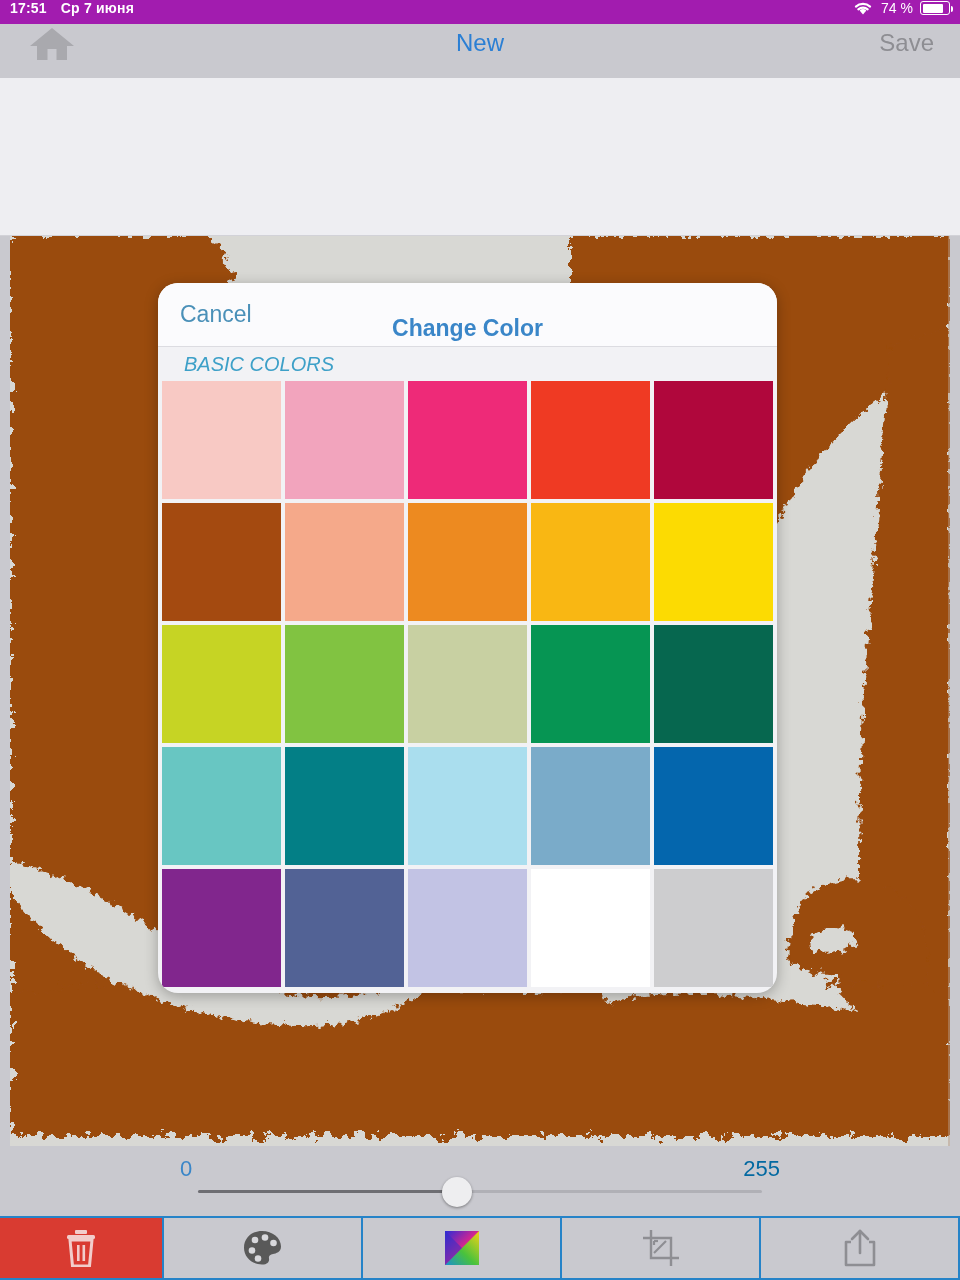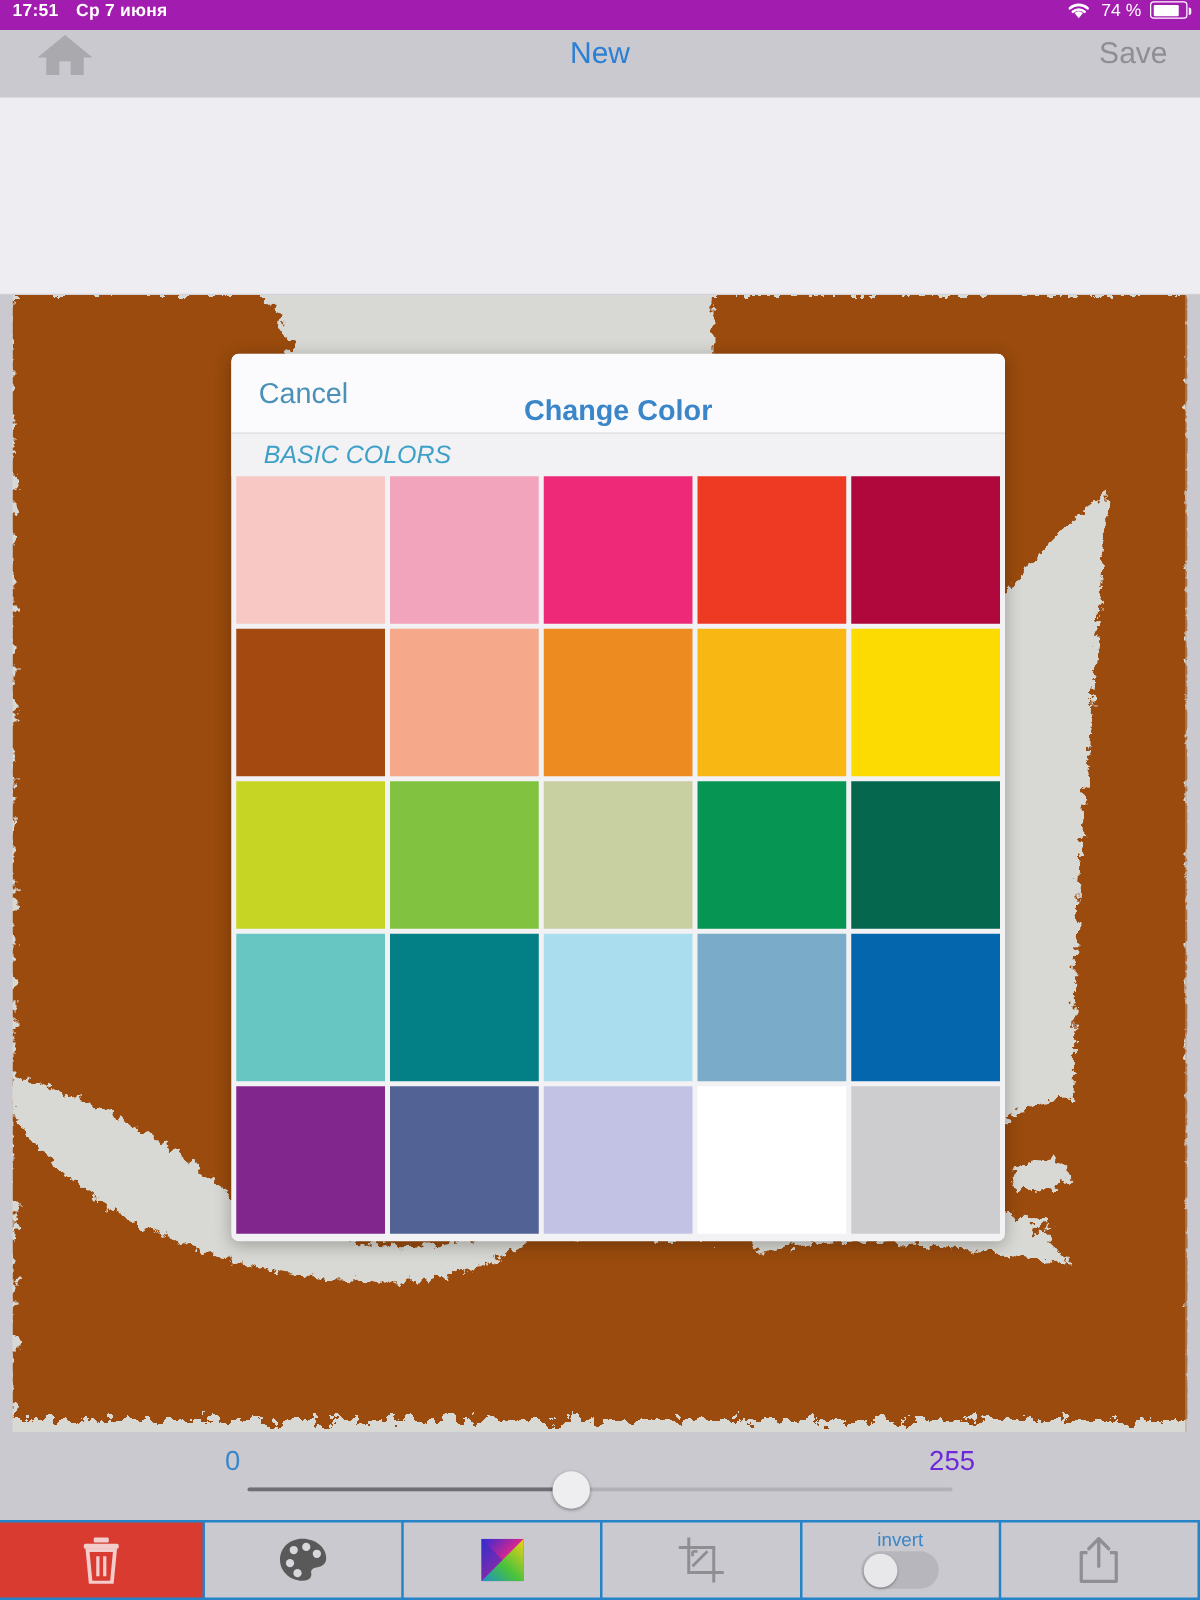--- a/index.html
+++ b/index.html
@@ -72,23 +72,23 @@
   }
   .photo {
     position:absolute; left:10px; top:0; width:940px; height:910px;
     background:#d8d8d4;
     overflow:hidden;
   }
   .photo svg { display:block; width:100%; height:100%; }
 
   
   .modal {
-    position:absolute; left:185px; top:283px; width:619px; height:710px;
+    position:absolute; left:158px; top:283px; width:619px; height:710px;
     background:#f2f2f5;
-    border-radius:6px;
+    border-radius:20px;
     box-shadow:0 3px 14px rgba(0,0,0,0.28);
     overflow:hidden;
   }
   .modal-head {
     position:relative; height:64px; background:#fbfbfd;
     border-bottom:1px solid #dcdce1;
     display:flex; align-items:center;
   }
   .modal-cancel {
     position:absolute; left:22px; font-size:23px; color:#4a90b8;
@@ -289,21 +289,21 @@
         <div class="swatch" style="background: rgb(129, 38, 141);"></div>
         <div class="swatch" style="background: rgb(82, 98, 149);"></div>
         <div class="swatch" style="background: rgb(194, 195, 228);"></div>
         <div class="swatch" style="background: rgb(255, 255, 255);"></div>
         <div class="swatch" style="background: rgb(205, 205, 207);"></div>
       </div>
   </div>
 
   <div class="slider-row">
     <span class="sld-min" style="color: rgb(58, 134, 200);">0</span>
-    <span class="sld-max" style="color: #6d28d9;">255</span>
+    <span class="sld-max" style="color: #0369a1;">255</span>
     <div class="sld-track">
       <div class="sld-fill" style="width: 46%;"></div>
       <div class="sld-thumb" style="left: 46%;"></div>
     </div>
   </div>
 
   <div class="toolbar" style="background: rgb(37, 131, 200);">
 
     <div class="tb-btn danger" style="background: rgb(217, 59, 49);">
       <svg width="34" height="38" viewBox="0 0 34 38">
@@ -350,28 +350,20 @@
     <div class="tb-btn">
       <svg width="38" height="38" viewBox="0 0 38 38">
         <path d="M9 1 L9 29 L37 29" fill="none" stroke="#8e8e93" stroke-width="2.4"></path>
         <path d="M1 9 L29 9 L29 37" fill="none" stroke="#8e8e93" stroke-width="2.4"></path>
         <path d="M12 24 L24 12" stroke="#8e8e93" stroke-width="2.2"></path>
         <path d="M12 12 L16 12" stroke="#8e8e93" stroke-width="2.2"></path>
         <path d="M12 12 L12 16" stroke="#8e8e93" stroke-width="2.2"></path>
       </svg>
     </div>
 
-    <div class="tb-btn">
-      <div class="tb-invert">
-        <span class="tb-invert-label">invert</span>
-        <span class="switch">
-          <span class="switch-knob"></span>
-        </span>
-      </div>
-    </div>
 
     <div class="tb-btn">
       <svg width="36" height="40" viewBox="0 0 36 40">
         <path d="M18 3 L18 25" stroke="#8e8e93" stroke-width="2.6" stroke-linecap="round"></path>
         <path d="M10 11 L18 3 L26 11" fill="none" stroke="#8e8e93" stroke-width="2.6" stroke-linecap="round" stroke-linejoin="round"></path>
         <path d="M9 14 L4 14 L4 37 L32 37 L32 14 L27 14" fill="none" stroke="#8e8e93" stroke-width="2.6" stroke-linejoin="round"></path>
       </svg>
     </div>
 
   </div>

